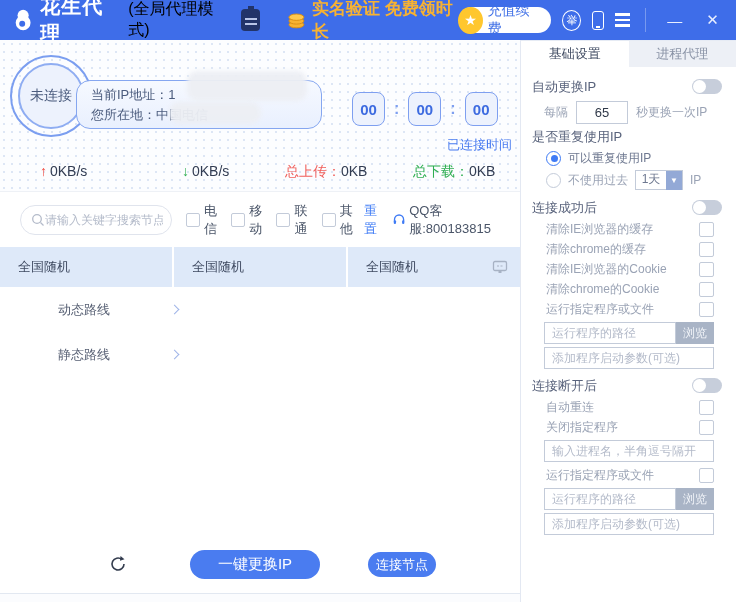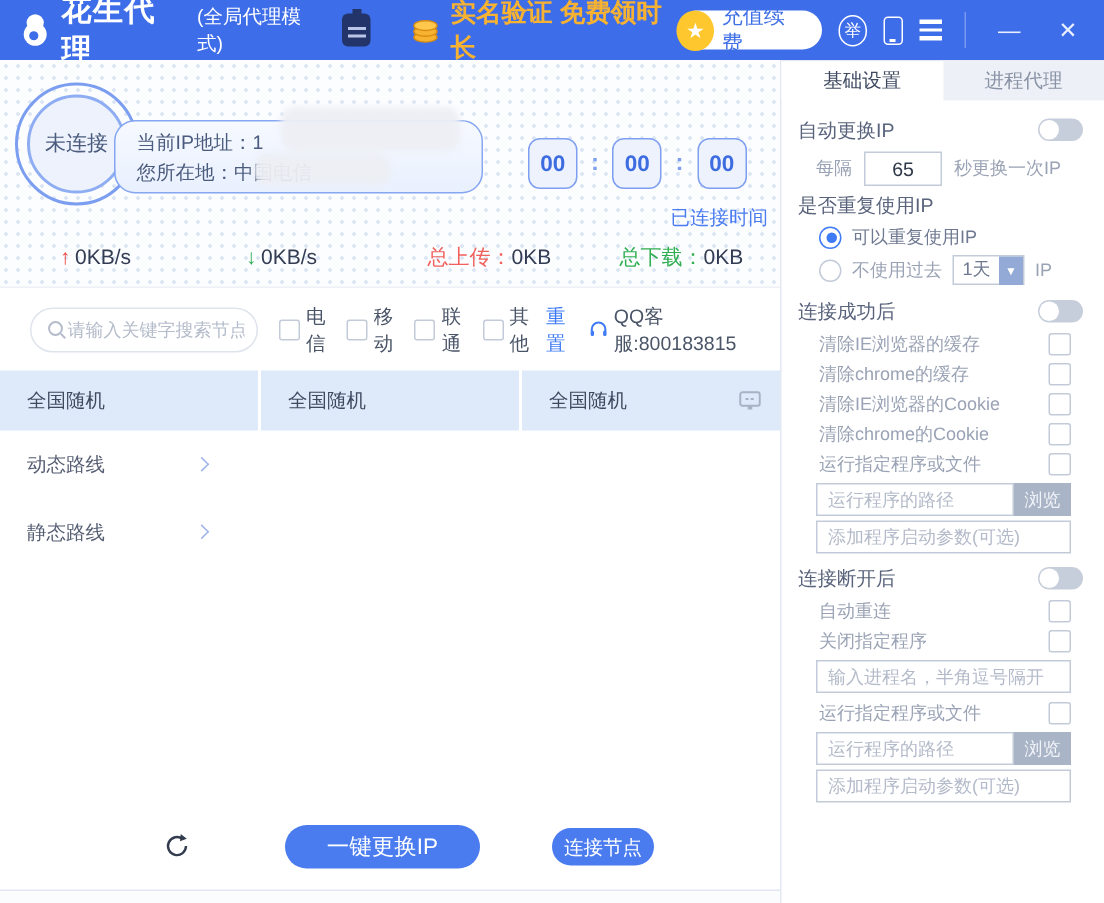--- a/index.html
+++ b/index.html
@@ -2,21 +2,21 @@
 <html><head>
 <meta charset="utf-8">
 <style>
   * { margin:0; padding:0; box-sizing:border-box; font-family:"Liberation Sans", sans-serif; }
   html,body { width:736px; height:602px; overflow:hidden; background:#fff; }
 
   
   .topbar { height:40px; background:#3e6de9; display:flex; align-items:center; padding:0 10px 0 12px; color:#fff; }
   .logo-wrap { display:flex; align-items:center; gap:6px; }
   .app-name { font-size:20px; font-weight:bold; letter-spacing:1px; }
-  .mode-label { font-size:13px; color:#ffffff; margin-left:4px; }
+  .mode-label { font-size:16px; color:#000000; margin-left:4px; }
   .badge-ico { width:20px; height:22px; background:#223469; border-radius:4px; margin-left:8px; position:relative; }
   .badge-ico::before { content:""; position:absolute; left:4px; top:9px; width:12px; height:2px; background:#b9c6e8; box-shadow:0 5px 0 #b9c6e8; }
   .badge-ico::after { content:""; position:absolute; left:7px; top:-3px; width:6px; height:7px; background:#223469; }
   .promo { display:flex; align-items:center; gap:4px; margin-left:28px; }
   .promo-text { color:#f7b232; font-size:17px; font-weight:bold; }
   .right-tools { margin-left:auto; display:flex; align-items:center; gap:11px; }
   .recharge-pill { display:flex; align-items:center; background:#fff; border-radius:14px; height:26px; padding-right:14px; cursor:pointer; }
   .star-circ { width:27px; height:27px; border-radius:50%; background:#ffc72e; color:#fff; font-size:14px; display:flex; align-items:center; justify-content:center; margin:-1px 5px -1px -1px; }
   .recharge-label { color:#3f6fe6; font-size:14px; }
   .report-circ { width:21px; height:21px; border:1.5px solid #fff; border-radius:50%; font-size:11px; display:flex; align-items:center; justify-content:center; }
@@ -40,41 +40,41 @@
   .conn-circle-inner { width:66px; height:66px; border:2px solid #8fadf2; border-radius:50%; background:#edf2fd; display:flex; align-items:center; justify-content:center; font-size:14px; color:#4a5b7d; }
   .ip-card { position:absolute; left:76px; top:40px; width:246px; height:49px; border:1.5px solid #85a6f0; border-radius:14px; background:linear-gradient(#f6f9ff,#e9f0fe); padding:4px 0 0 14px; font-size:13px; color:#4a5b7d; line-height:20px; }
   .blur-blob { position:absolute; background:#edeff4; border-radius:10px; filter:blur(2px); opacity:.95; }
   .blob-ip { left:110px; top:-10px; width:120px; height:30px; }
   .blob-loc { left:92px; top:21px; width:92px; height:22px; }
   .timer { position:absolute; left:352px; top:52px; display:flex; align-items:center; gap:9px; }
   .t-box { width:33px; height:34px; border:1.5px solid #7e9ff0; border-radius:8px; background:#edf2fd; color:#3d6be0; font-weight:bold; font-size:15px; display:flex; align-items:center; justify-content:center; }
   .t-sep { color:#7e9ff0; font-weight:bold; }
   .connected-label { position:absolute; right:8px; top:96px; font-size:13px; color:#4a7cf0; }
   .speed-item { position:absolute; top:123px; font-size:14px; color:#323c52; }
-  .sp-up { left:40px; } .sp-down { left:164px; } .sp-ul { left:285px; } .sp-dl { left:413px; }
+  .sp-up { left:40px; } .sp-down { left:182px; } .sp-ul { left:285px; } .sp-dl { left:413px; }
   .arrow-red { color:#f0483e; font-weight:bold; margin-right:3px; }
   .arrow-green { color:#2fae52; font-weight:bold; margin-right:3px; }
   .lbl-red { color:#f0605c; } .lbl-green { color:#2fae52; }
 
   
   .search-row { height:55px; display:flex; align-items:center; padding:0 18px 0 20px; gap:0; }
   .search-box { width:156px; height:30px; border:1px solid #e0e4ed; border-radius:15px; display:flex; align-items:center; padding:0 8px 0 10px; }
   .search-box input { border:none; outline:none; width:118px; font-size:12px; color:#333; background:transparent; }
   .search-box input::placeholder { color:#b4bbca; }
   .filters { display:flex; align-items:center; margin-left:14px; gap:11px; font-size:13px; color:#4a5568; }
   .fil { display:flex; align-items:center; gap:4px; cursor:pointer; }
   .cb { width:14px; height:14px; border:1px solid #c3cbd9; border-radius:2px; background:#fff; display:inline-block; flex:none; }
   .reset-link { color:#3f7bf5; font-size:13px; margin-left:8px; cursor:pointer; }
   .qq-wrap { display:flex; align-items:center; gap:4px; margin-left:8px; font-size:13px; color:#4a5568; }
 
   
   .table-head { display:flex; gap:2px; }
   .th-cell { flex:1; height:40px; background:#dee9f9; display:flex; align-items:center; padding:0 12px 0 18px; font-size:13px; color:#3f4a61; }
   .th-cell:last-child { justify-content:space-between; }
-  .table-row { width:156px; height:45px; display:flex; align-items:center; justify-content:space-between; padding:0 18px 0 18px; font-size:13px; color:#555e72; cursor:pointer; }
+  .table-row { width:156px; height:45px; display:flex; align-items:center; justify-content:space-between; padding:0 18px 0 18px; font-size:13px; color:#555e72; cursor:pointer;margin-left:40px; }
   .chev { width:7px; height:7px; border-top:1.5px solid #9fb4e8; border-right:1.5px solid #9fb4e8; transform:rotate(45deg); }
   .spacer { flex:1; }
 
   
   .bottom-controls { height:48px; position:relative; }
   .refresh-btn { position:absolute; left:110px; top:10px; cursor:pointer; }
   .btn-primary { position:absolute; left:190px; top:5px; width:130px; height:29px; border-radius:15px; background:#4a7cf0; color:#fff; font-size:15px; display:flex; align-items:center; justify-content:center; cursor:pointer; }
   .btn-connect { position:absolute; left:368px; top:7px; width:68px; height:25px; border-radius:13px; background:#4a7cf0; color:#fff; font-size:13px; display:flex; align-items:center; justify-content:center; cursor:pointer; }
   .left-strip { height:9px; border-top:1px solid #e2e8f1; background:#fbfcfe; }
 

